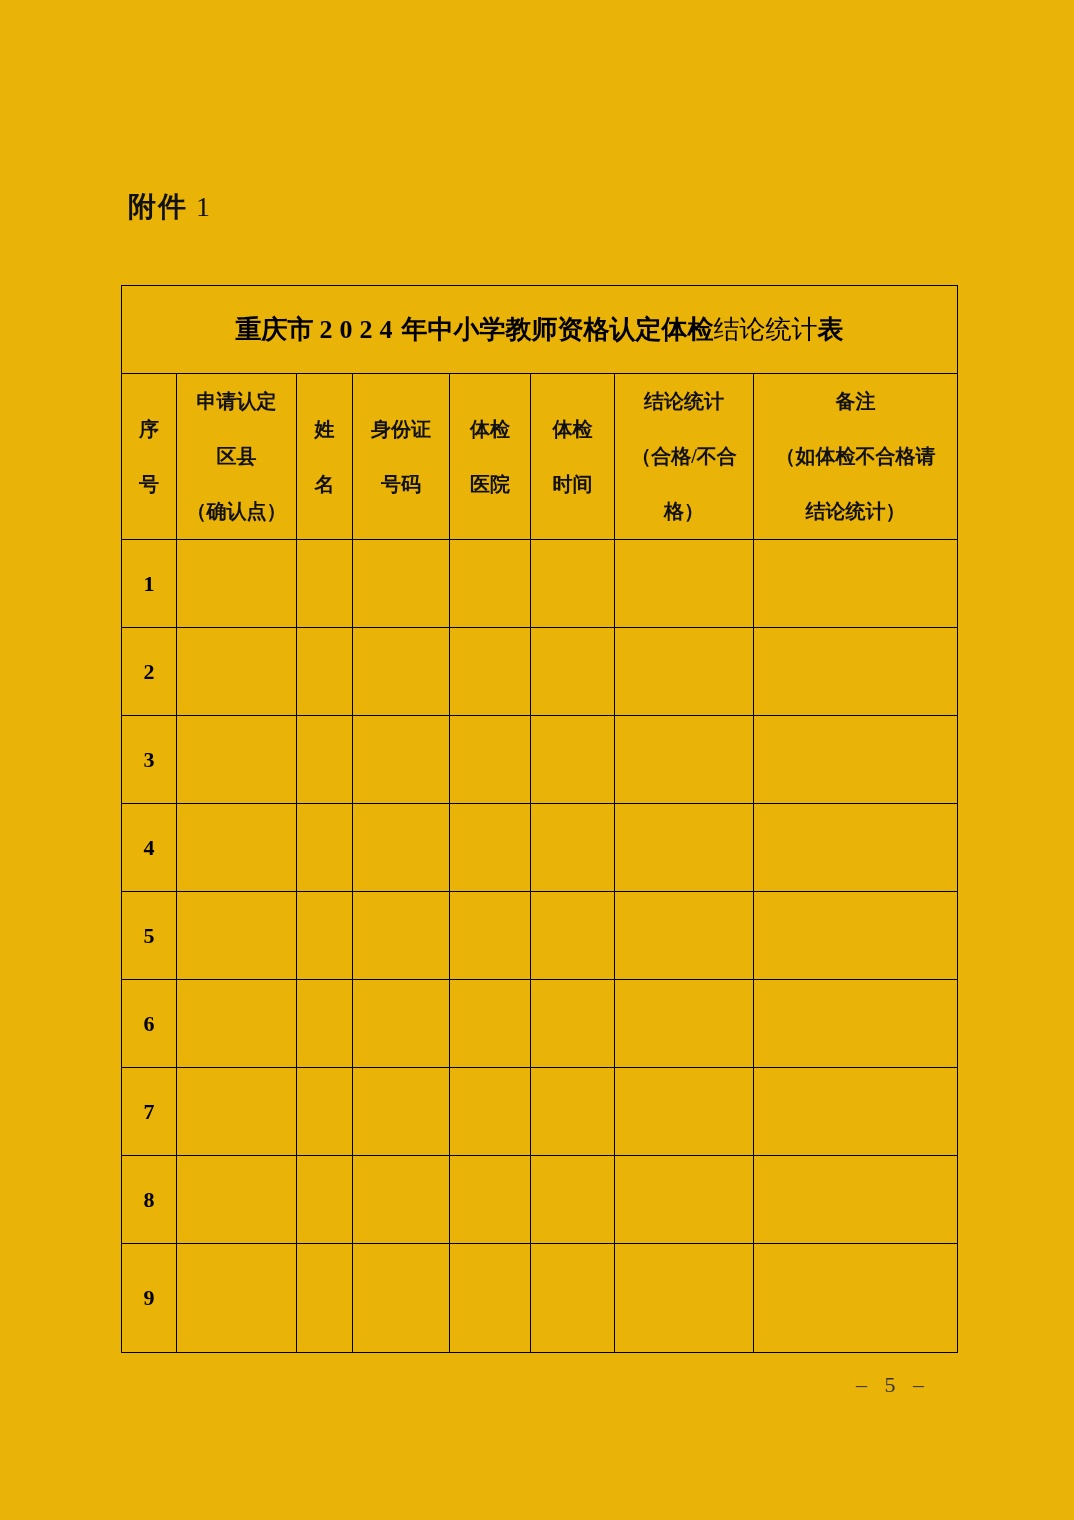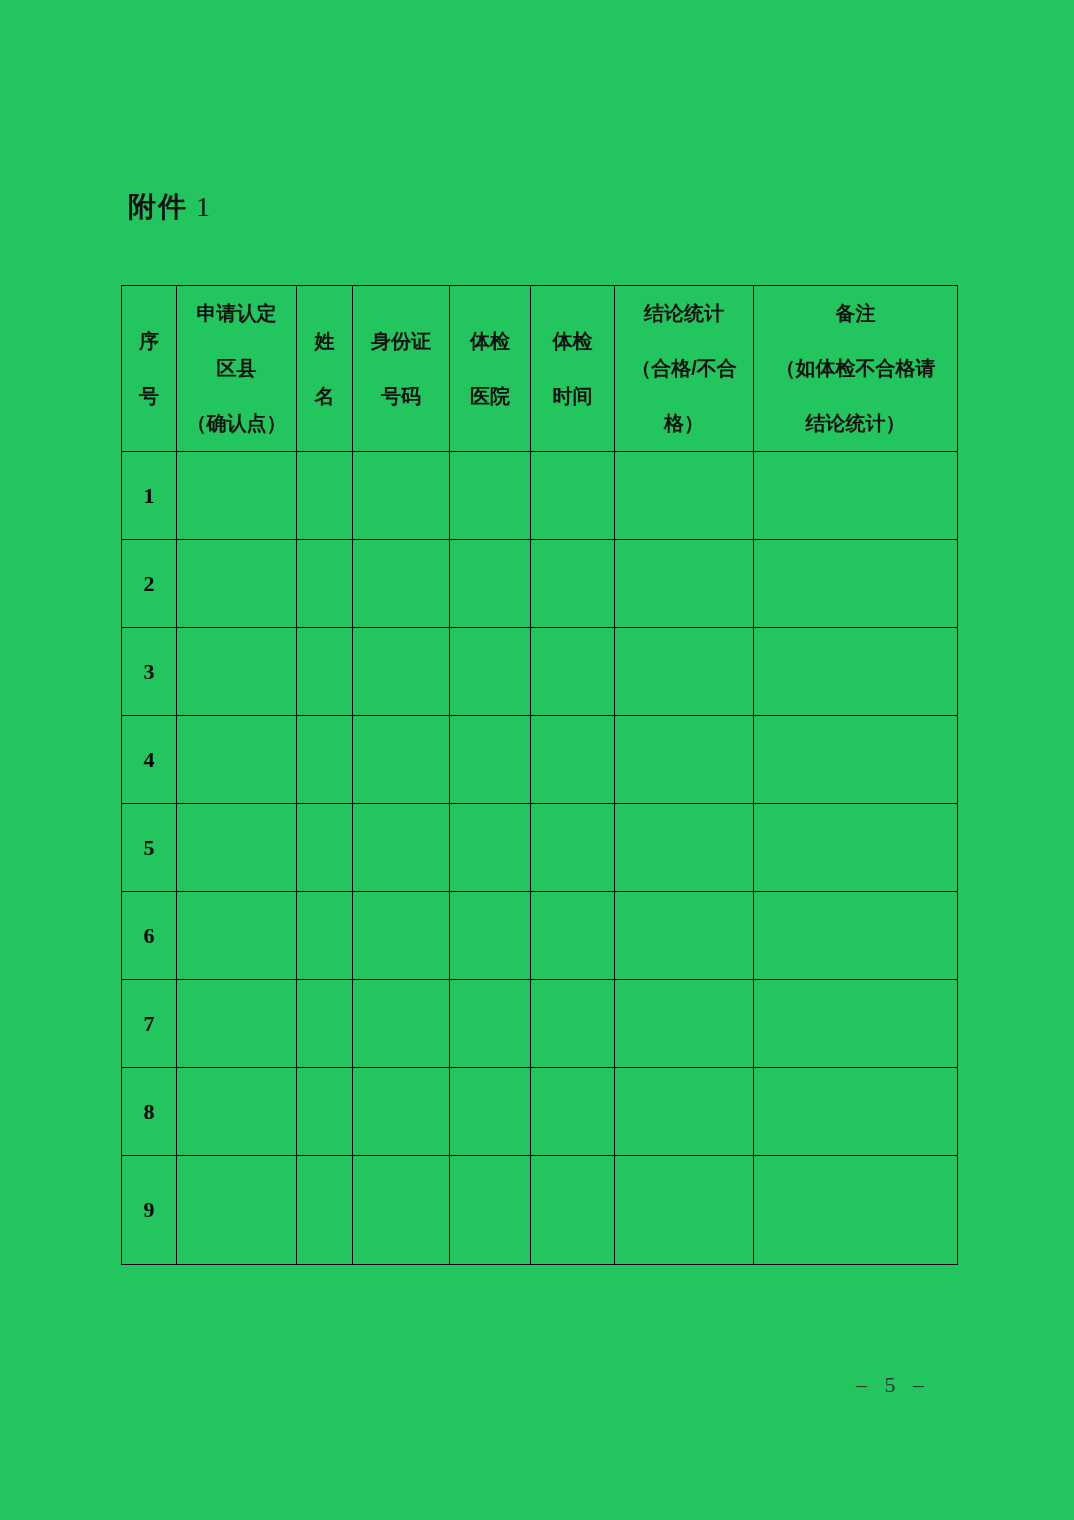--- a/index.html
+++ b/index.html
@@ -1,21 +1,21 @@
 <!DOCTYPE html>
 <html><head>
 <meta charset="utf-8">
 <style>
   * { margin: 0; padding: 0; box-sizing: border-box; }
   html, body { background: #e8e8e8; }
   .page {
     position: relative;
     width: 1074px;
     height: 1520px;
-    background: #22c55e;
+    background: #eab308;
     margin: 0 auto;
     color: #000;
     font-family: "Liberation Serif", serif;
     overflow: hidden;
   }
   .attachment-heading {
     position: absolute;
     left: 128px;
     top: 190px;
     font-size: 28px;
@@ -62,21 +62,21 @@
     font-family: "Liberation Serif", serif;
     letter-spacing: 7px;
     margin: 0 2px 0 6px;
   }
   .title-light {
     font-weight: normal;
     font-family: "Liberation Serif", serif;
   }
   tr.header-row th {
     height: 165px;
-    font-family: Liberation Sans, sans-serif;
+    font-family: Liberation Serif, serif;
     font-weight: 600;
     font-size: 20px;
     color: #111;
   }
   .hdr-line {
     display: block;
     line-height: 55px;
     white-space: nowrap;
   }
   tr.data-row { height: 88px; }
@@ -114,20 +114,25 @@
         <col style="width:120px">
         <col style="width:56px">
         <col style="width:97px">
       <col style="width:81px">
         <col style="width:84px">
         <col style="width:139px">
         <col style="width:204px">
     </colgroup>
 
     <tbody>
+        <tr class="title-row">
+      <td colspan="8">
+        <span class="title-bold">重庆市</span><span class="title-year">2024</span><span class="title-bold">年中小学教师资格认定体检</span><span class="title-light">结论统计</span><span class="title-bold">表</span>
+      </td>
+    </tr>
 
     <tr class="header-row">
       <th>
         <span class="hdr-line">序</span>
         <span class="hdr-line">号</span>
       </th>
       <th>
         <span class="hdr-line">申请认定</span>
         <span class="hdr-line">区县</span>
         <span class="hdr-line">（确认点）</span>

